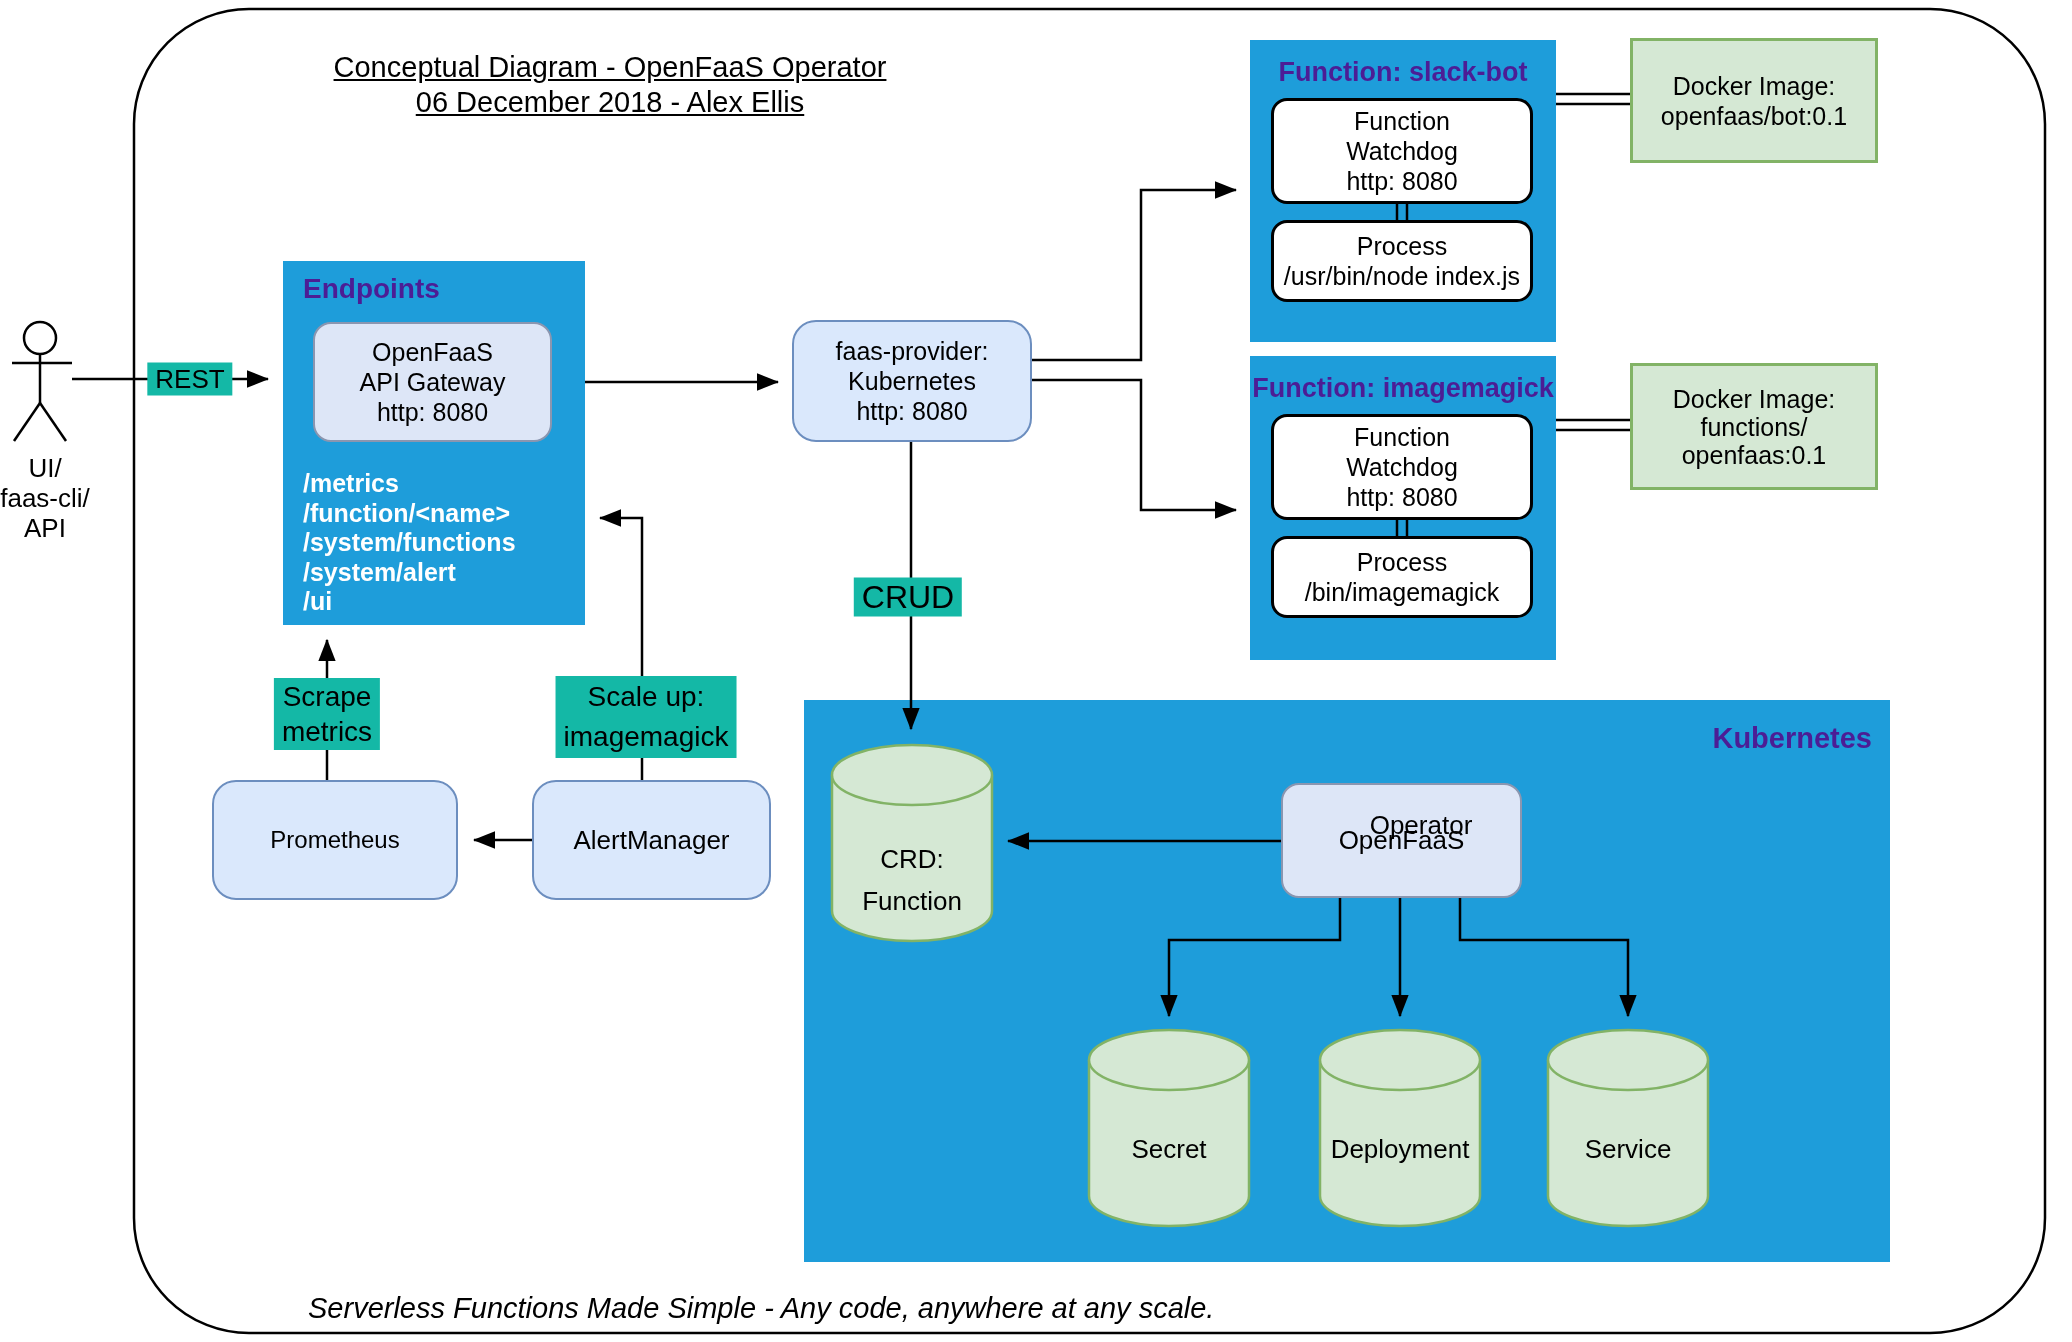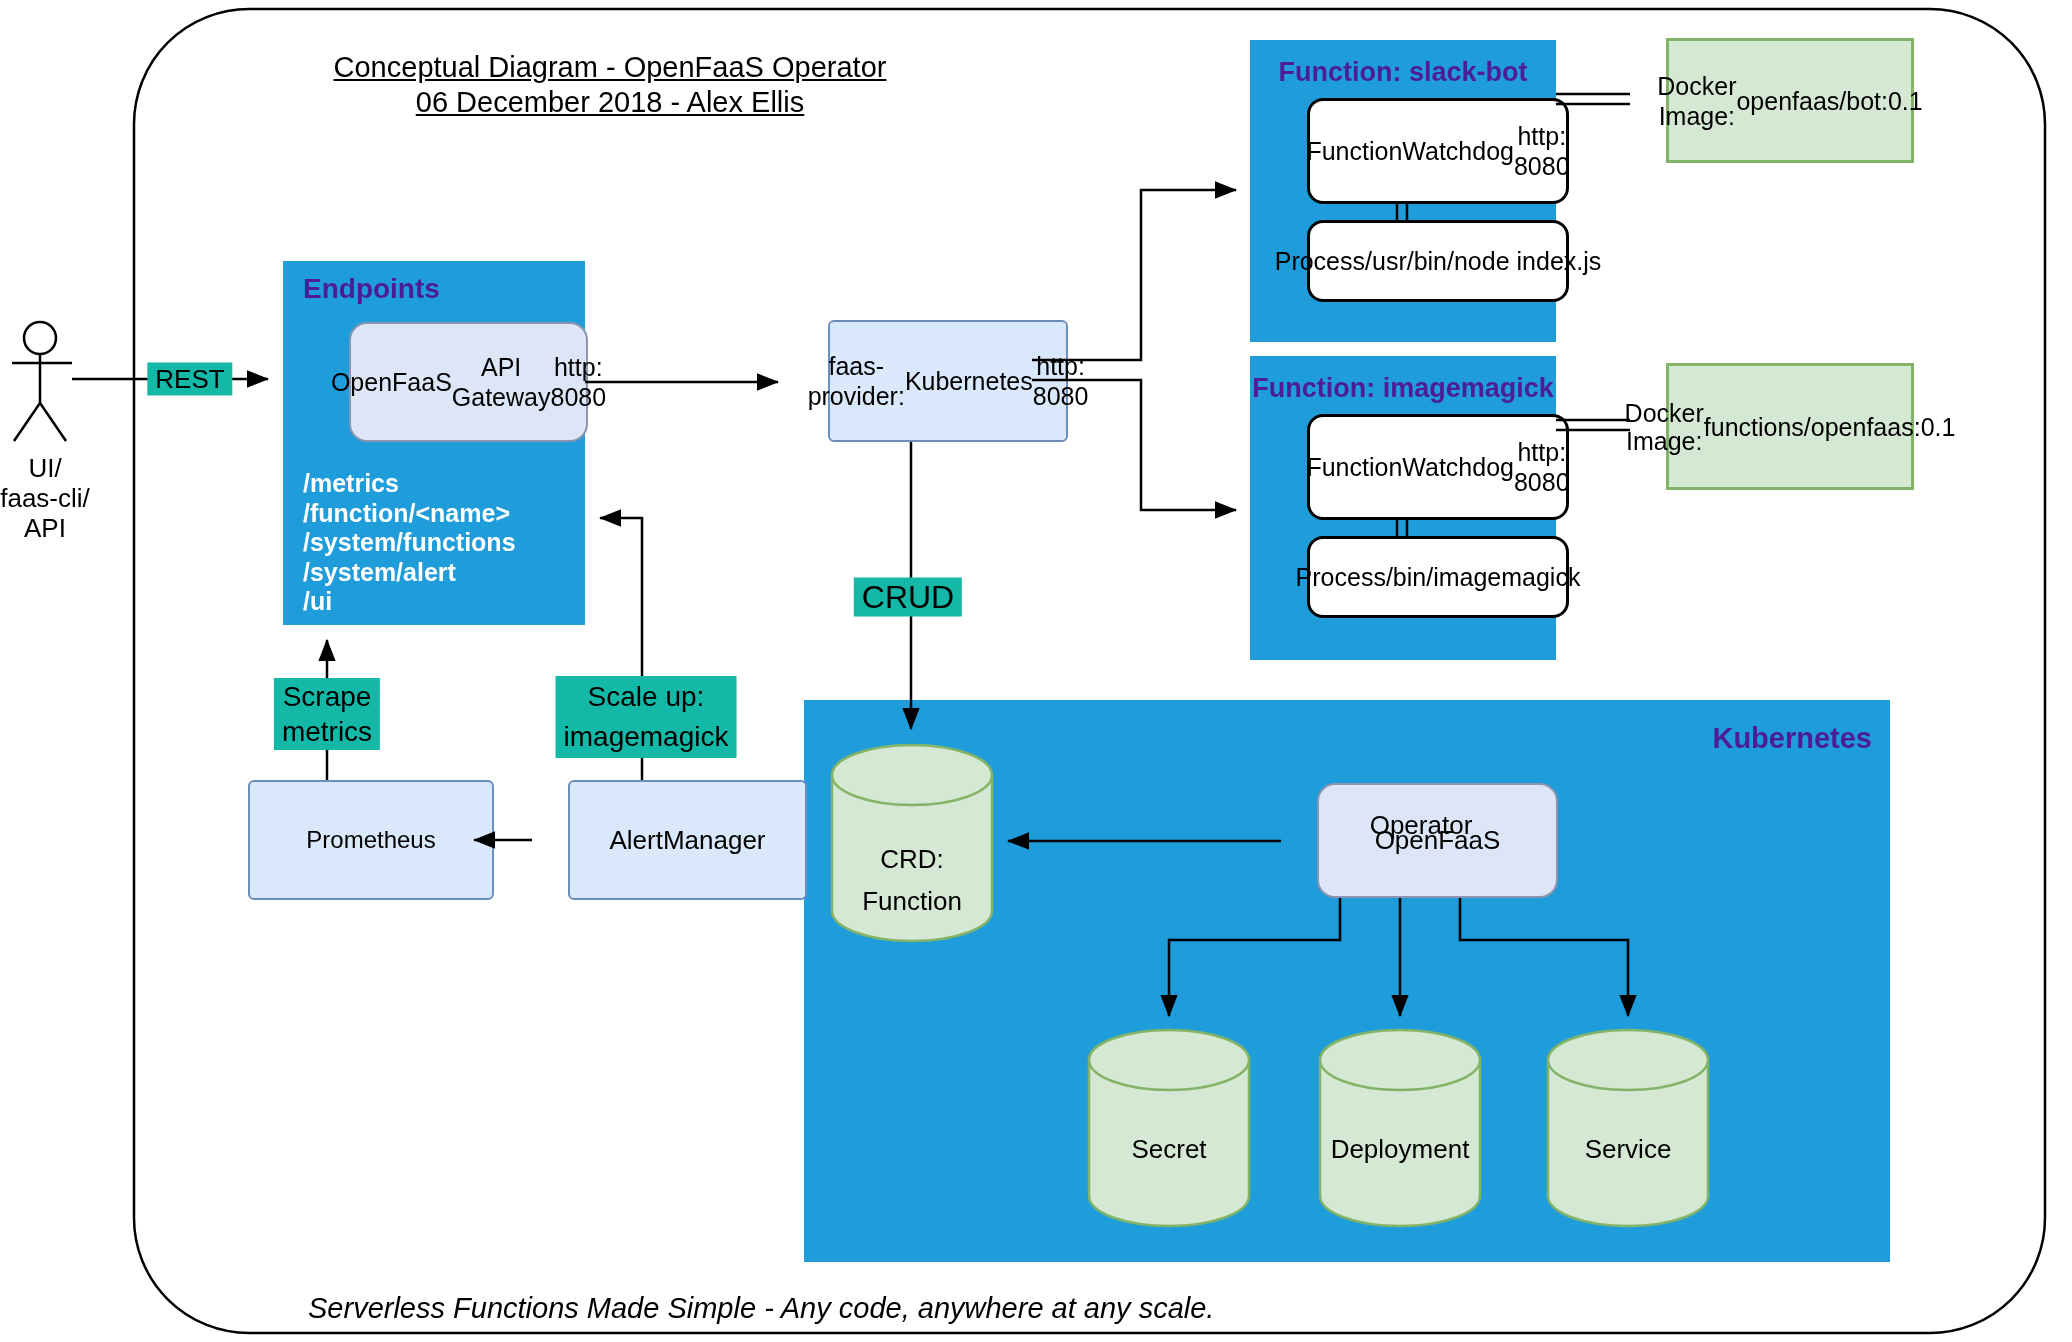--- a/index.html
+++ b/index.html
@@ -1,22 +1,22 @@
 <!DOCTYPE html>
 <html style="--blue-box: #1e9dda; --light-blue-fill: #dae8fc; --light-blue-border: #6c8ebf; --lavender-fill: #dde6f7; --lavender-border: #8a96b0; --green-fill: #d5e8d4; --green-border: #82b366; --line-color: #000000;"><head>
 <meta charset="utf-8">
 <style>
   html,body{margin:0;padding:0;background:#fff;}
   #stage{position:relative;width:2072px;height:1342px;background:#fff;overflow:hidden;
          font-family:"Liberation Sans","DejaVu Sans",sans-serif;color:#000;}
   *{box-sizing:border-box;}
   .abs{position:absolute;}
-  .flexc{display:flex;align-items:center;justify-content:center;text-align:center;margin-left:36px;}
+  .flexc{display:flex;flex-direction:column;align-items:center;justify-content:center;text-align:center;}
   .bluebox{background:var(--blue-box);}
-  .lightbox{background:var(--light-blue-fill);border:2px solid var(--light-blue-border);border-radius:6px;}
+  .lightbox{background:var(--light-blue-fill);border:2px solid var(--light-blue-border);border-radius:24px;}
   .lavbox{background:var(--lavender-fill);border:2px solid var(--lavender-border);border-radius:18px;}
   .greenbox{background:var(--green-fill);border:3px solid var(--green-border);}
   .whitebox{background:#fff;border:3px solid #000;border-radius:16px;}
   .wlabel{background:#14b8a6;padding:1px 8px;transform:translate(-50%,-50%);white-space:nowrap;
           text-align:center;z-index:6;}
   .nw{white-space:nowrap;}
   #overlay{position:absolute;left:0;top:0;z-index:5;pointer-events:none;}
   .boxtxt{font-size:25px;line-height:30px;}
   .title{font-size:29px;line-height:35px;text-decoration:underline;text-align:center;}
   .routes div{font-size:25px;line-height:29.5px;font-weight:bold;color:#fff;}

